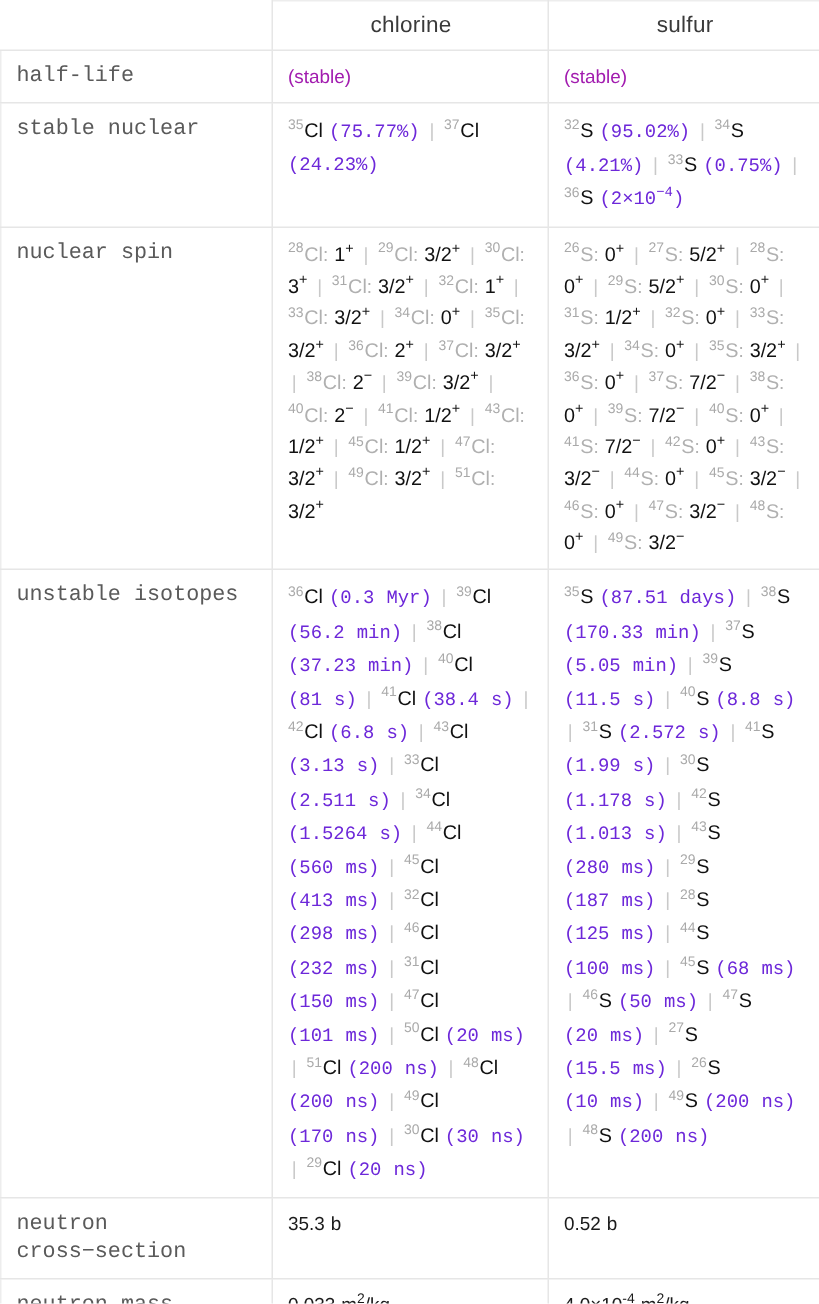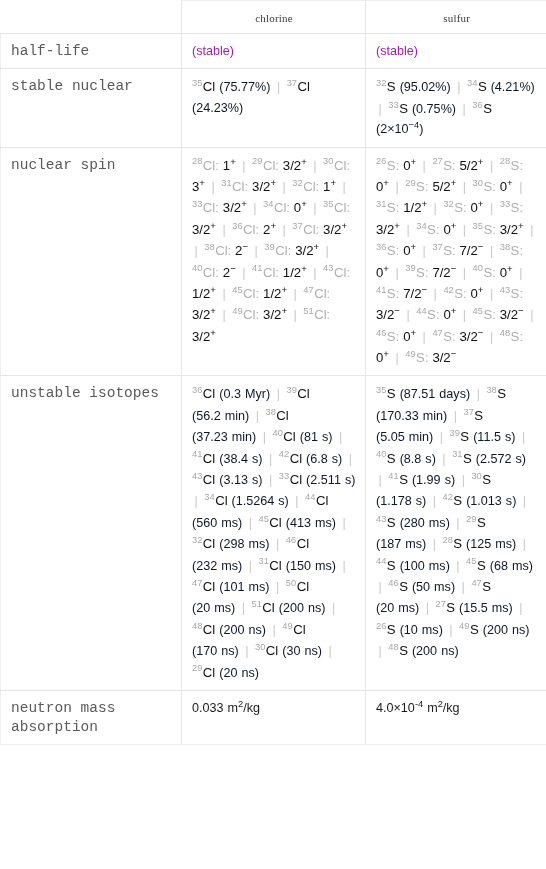--- a/index.html
+++ b/index.html
@@ -39,22 +39,22 @@
   
   .hdr td {
     text-align: center;
     padding-top: 6px;
     padding-bottom: 6px;
     border-top: none;
   }
   .hdr td:first-child { border-left: none; }
   .hdr td:last-child { border-right: none; }
   .elname {
-    font-family: Liberation Serif, serif;
-    font-size: 11px;
+    font-family: Liberation Sans, sans-serif;
+    font-size: 15px;
     color: #3a3a3a;
     letter-spacing: .2px;
   }
   .hdr .blank { border-top: none; }
 
   
   .rowlabel {
     font-family: Liberation Mono, monospace;
     font-size: 14.5px;
     color: #5a5a5a;
@@ -84,22 +84,23 @@
   .el {
     color: #111111;
     font-weight: 400;
     font-size: 13.2px;
   }
   .el-grey {
     color: #b0b0b0;
     font-size: 13.2px;
   }
   .paren {
-    color: #0f172a;
+    color: #6d28d9;
     white-space: nowrap;
+    font-family: Liberation Mono, monospace;
   }
   .paren sup {
     font-size: 9.3px;
     vertical-align: super;
     line-height: 0;
   }
   .sep {
     color: #c9c9c9;
     padding: 0 2.5px;
   }
@@ -183,20 +184,31 @@
         <span class="rowlabel">unstable isotopes</span>
       </td>
       <td>
         <div class="val"><span class="iso"><sup>36</sup><span class="el">Cl</span></span> <span class="paren">(0.3 Myr)</span> <span class="sep">|</span> <span class="iso"><sup>39</sup><span class="el">Cl</span></span> <span class="paren">(56.2 min)</span> <span class="sep">|</span> <span class="iso"><sup>38</sup><span class="el">Cl</span></span> <span class="paren">(37.23 min)</span> <span class="sep">|</span> <span class="iso"><sup>40</sup><span class="el">Cl</span></span> <span class="paren">(81 s)</span> <span class="sep">|</span> <span class="iso"><sup>41</sup><span class="el">Cl</span></span> <span class="paren">(38.4 s)</span> <span class="sep">|</span> <span class="iso"><sup>42</sup><span class="el">Cl</span></span> <span class="paren">(6.8 s)</span> <span class="sep">|</span> <span class="iso"><sup>43</sup><span class="el">Cl</span></span> <span class="paren">(3.13 s)</span> <span class="sep">|</span> <span class="iso"><sup>33</sup><span class="el">Cl</span></span> <span class="paren">(2.511 s)</span> <span class="sep">|</span> <span class="iso"><sup>34</sup><span class="el">Cl</span></span> <span class="paren">(1.5264 s)</span> <span class="sep">|</span> <span class="iso"><sup>44</sup><span class="el">Cl</span></span> <span class="paren">(560 ms)</span> <span class="sep">|</span> <span class="iso"><sup>45</sup><span class="el">Cl</span></span> <span class="paren">(413 ms)</span> <span class="sep">|</span> <span class="iso"><sup>32</sup><span class="el">Cl</span></span> <span class="paren">(298 ms)</span> <span class="sep">|</span> <span class="iso"><sup>46</sup><span class="el">Cl</span></span> <span class="paren">(232 ms)</span> <span class="sep">|</span> <span class="iso"><sup>31</sup><span class="el">Cl</span></span> <span class="paren">(150 ms)</span> <span class="sep">|</span> <span class="iso"><sup>47</sup><span class="el">Cl</span></span> <span class="paren">(101 ms)</span> <span class="sep">|</span> <span class="iso"><sup>50</sup><span class="el">Cl</span></span> <span class="paren">(20 ms)</span> <span class="sep">|</span> <span class="iso"><sup>51</sup><span class="el">Cl</span></span> <span class="paren">(200 ns)</span> <span class="sep">|</span> <span class="iso"><sup>48</sup><span class="el">Cl</span></span> <span class="paren">(200 ns)</span> <span class="sep">|</span> <span class="iso"><sup>49</sup><span class="el">Cl</span></span> <span class="paren">(170 ns)</span> <span class="sep">|</span> <span class="iso"><sup>30</sup><span class="el">Cl</span></span> <span class="paren">(30 ns)</span> <span class="sep">|</span> <span class="iso"><sup>29</sup><span class="el">Cl</span></span> <span class="paren">(20 ns)</span> </div>
       </td>
       <td>
         <div class="val"><span class="iso"><sup>35</sup><span class="el">S</span></span> <span class="paren">(87.51 days)</span> <span class="sep">|</span> <span class="iso"><sup>38</sup><span class="el">S</span></span> <span class="paren">(170.33 min)</span> <span class="sep">|</span> <span class="iso"><sup>37</sup><span class="el">S</span></span> <span class="paren">(5.05 min)</span> <span class="sep">|</span> <span class="iso"><sup>39</sup><span class="el">S</span></span> <span class="paren">(11.5 s)</span> <span class="sep">|</span> <span class="iso"><sup>40</sup><span class="el">S</span></span> <span class="paren">(8.8 s)</span> <span class="sep">|</span> <span class="iso"><sup>31</sup><span class="el">S</span></span> <span class="paren">(2.572 s)</span> <span class="sep">|</span> <span class="iso"><sup>41</sup><span class="el">S</span></span> <span class="paren">(1.99 s)</span> <span class="sep">|</span> <span class="iso"><sup>30</sup><span class="el">S</span></span> <span class="paren">(1.178 s)</span> <span class="sep">|</span> <span class="iso"><sup>42</sup><span class="el">S</span></span> <span class="paren">(1.013 s)</span> <span class="sep">|</span> <span class="iso"><sup>43</sup><span class="el">S</span></span> <span class="paren">(280 ms)</span> <span class="sep">|</span> <span class="iso"><sup>29</sup><span class="el">S</span></span> <span class="paren">(187 ms)</span> <span class="sep">|</span> <span class="iso"><sup>28</sup><span class="el">S</span></span> <span class="paren">(125 ms)</span> <span class="sep">|</span> <span class="iso"><sup>44</sup><span class="el">S</span></span> <span class="paren">(100 ms)</span> <span class="sep">|</span> <span class="iso"><sup>45</sup><span class="el">S</span></span> <span class="paren">(68 ms)</span> <span class="sep">|</span> <span class="iso"><sup>46</sup><span class="el">S</span></span> <span class="paren">(50 ms)</span> <span class="sep">|</span> <span class="iso"><sup>47</sup><span class="el">S</span></span> <span class="paren">(20 ms)</span> <span class="sep">|</span> <span class="iso"><sup>27</sup><span class="el">S</span></span> <span class="paren">(15.5 ms)</span> <span class="sep">|</span> <span class="iso"><sup>26</sup><span class="el">S</span></span> <span class="paren">(10 ms)</span> <span class="sep">|</span> <span class="iso"><sup>49</sup><span class="el">S</span></span> <span class="paren">(200 ns)</span> <span class="sep">|</span> <span class="iso"><sup>48</sup><span class="el">S</span></span> <span class="paren">(200 ns)</span> </div>
       </td>
     </tr>
 
+    <tr>
+      <td>
+        <span class="rowlabel">neutron cross−section</span>
+      </td>
+      <td>
+        <span class="val">35.3 b</span>
+      </td>
+      <td>
+        <span class="val">0.52 b</span>
+      </td>
+    </tr>
 
     <tr>
       <td>
         <span class="rowlabel">neutron mass
 absorption</span>
       </td>
       <td>
         <span class="val unit plain"><span>0.033 m</span><sup>2</sup><span>/kg</span></span>
       </td>
       <td>

